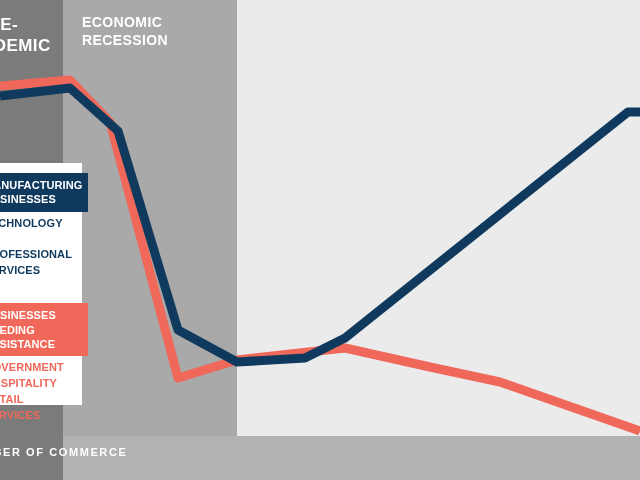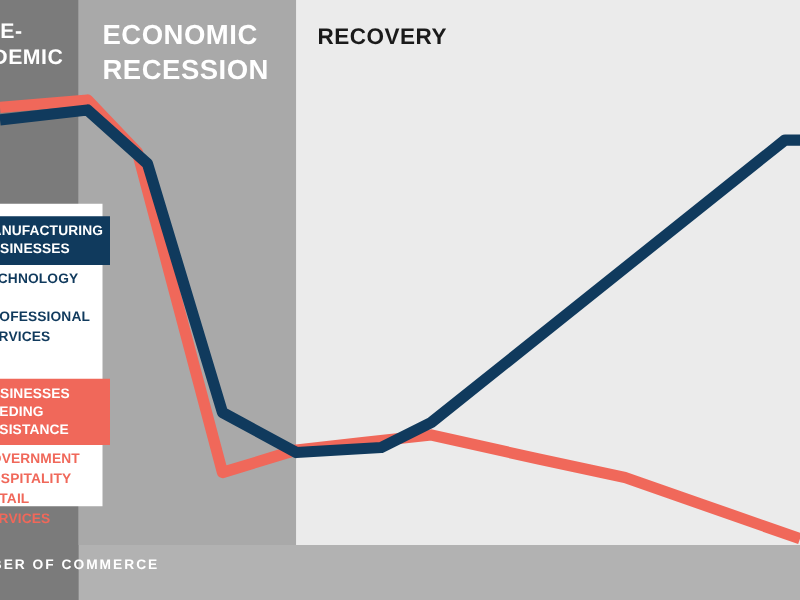--- a/index.html
+++ b/index.html
@@ -52,21 +52,21 @@
     width: 60px;
     color: #ffffff;
     font-size: 17px;
     text-align: right;
   }
   #phase-label-recession {
     left: 82px;
     top: 14px;
     width: 130px;
     color: #ffffff;
-    font-size: 22px;
+    font-size: 14px;
   }
   #phase-label-recovery {
     left: 254px;
     top: 18px;
     color: #1a1a1a;
     font-size: 18px;
   }
 
   
   #plot {
@@ -163,21 +163,20 @@
 <div id="stage">
 
   <div class="band" id="band-prepandemic" style="background: rgb(123, 123, 123);"></div>
   <div class="band" id="band-recession" style="background: rgb(169, 169, 169);"></div>
   <div class="band" id="band-recovery" style="background: rgb(235, 235, 235);"></div>
 
   <div class="phase-label" id="phase-label-prepandemic">PRE-
 PANDEMIC</div>
   <div class="phase-label" id="phase-label-recession">ECONOMIC
 RECESSION</div>
-  <div class="phase-label" id="phase-label-recovery">RECOVERY</div>
 
   <div id="plot">
     <svg viewBox="0 0 640 480" xmlns="http://www.w3.org/2000/svg">
       <polyline id="series-coral" fill="none" stroke="#f0685a" stroke-width="9" stroke-linejoin="round" stroke-linecap="butt" points="0,86 70,80 110,122 178,378 237,360 290,354 345,348 430,367 500,382 560,403 640,431"></polyline>
       <polyline id="series-navy" fill="none" stroke="#103a5d" stroke-width="9" stroke-linejoin="round" stroke-linecap="butt" points="0,96 70,88 118,131 178,330 237,362 305,358 345,338 628,112 640,112"></polyline>
     </svg>
   </div>
 
   <div id="legend-card">
 

